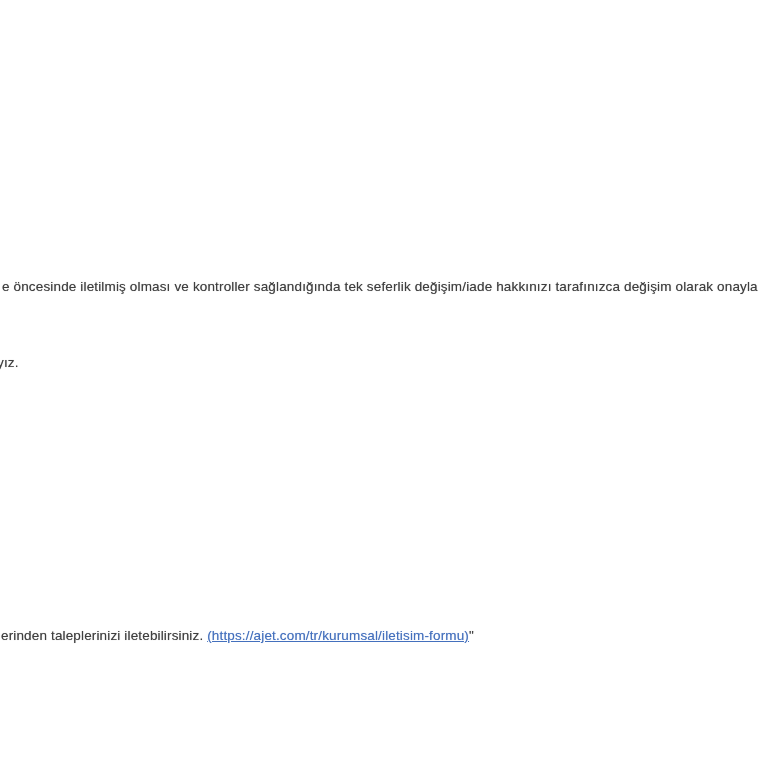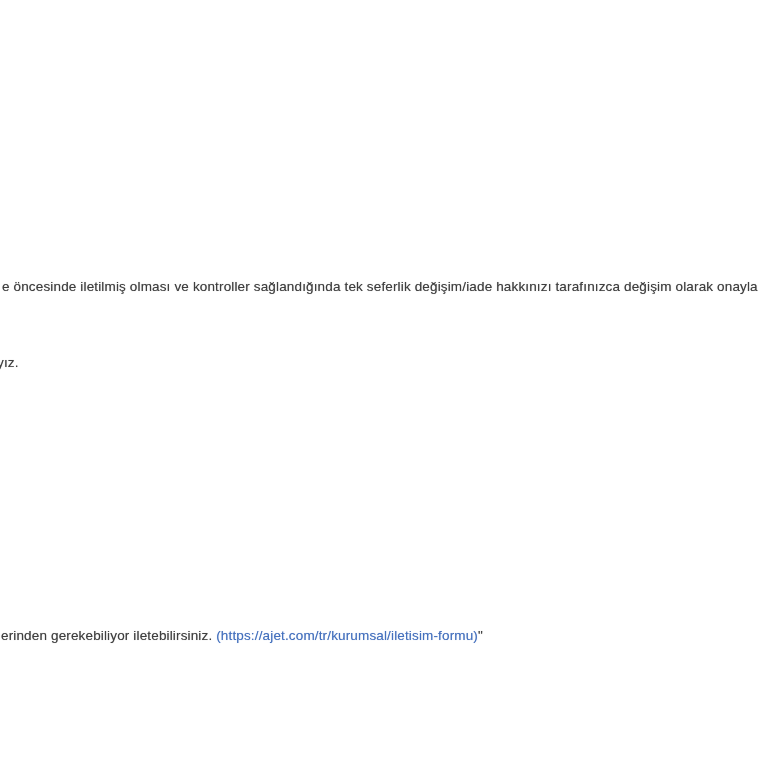--- a/index.html
+++ b/index.html
@@ -29,29 +29,30 @@
     color: var(--text-color, #3f3f3f);
     
     text-shadow: 0 0 0.7px rgba(70,70,70,0.6);
   }
   .l1 { top: 277px; left: 2px; }
   .l2 { top: 330px; left: 4px; }
   .l3 { top: 353px; left: -3px; }
   .l4 { top: 626px; left: 1px; }
   .link {
     color: var(--link-color, #4470bd);
+    text-decoration: underline;
     text-shadow: 0 0 0.7px rgba(68,112,189,0.55);
     cursor: pointer;
   }
 </style>
 </head>
 <body style="--bg-color: #ffffff; --text-color: #3f3f3f; --link-color: #4470bd;">
 
 <div class="doc">
 
   <div class="line l1">e öncesinde iletilmiş olması ve kontroller sağlandığında tek seferlik değişim/iade hakkınızı tarafınızca değişim olarak onayla</div>
 
 
   <div class="line l3">yız.</div>
 
-  <div class="line l4"><span>erinden gerekebiliyor iletebilirsiniz. </span><a class="link">(https://ajet.com/tr/kurumsal/iletisim-formu)</a><span>"</span></div>
+  <div class="line l4"><span>erinden taleplerinizi iletebilirsiniz. </span><a class="link">(https://ajet.com/tr/kurumsal/iletisim-formu)</a><span>"</span></div>
 
 </div>
 
 </body></html>

